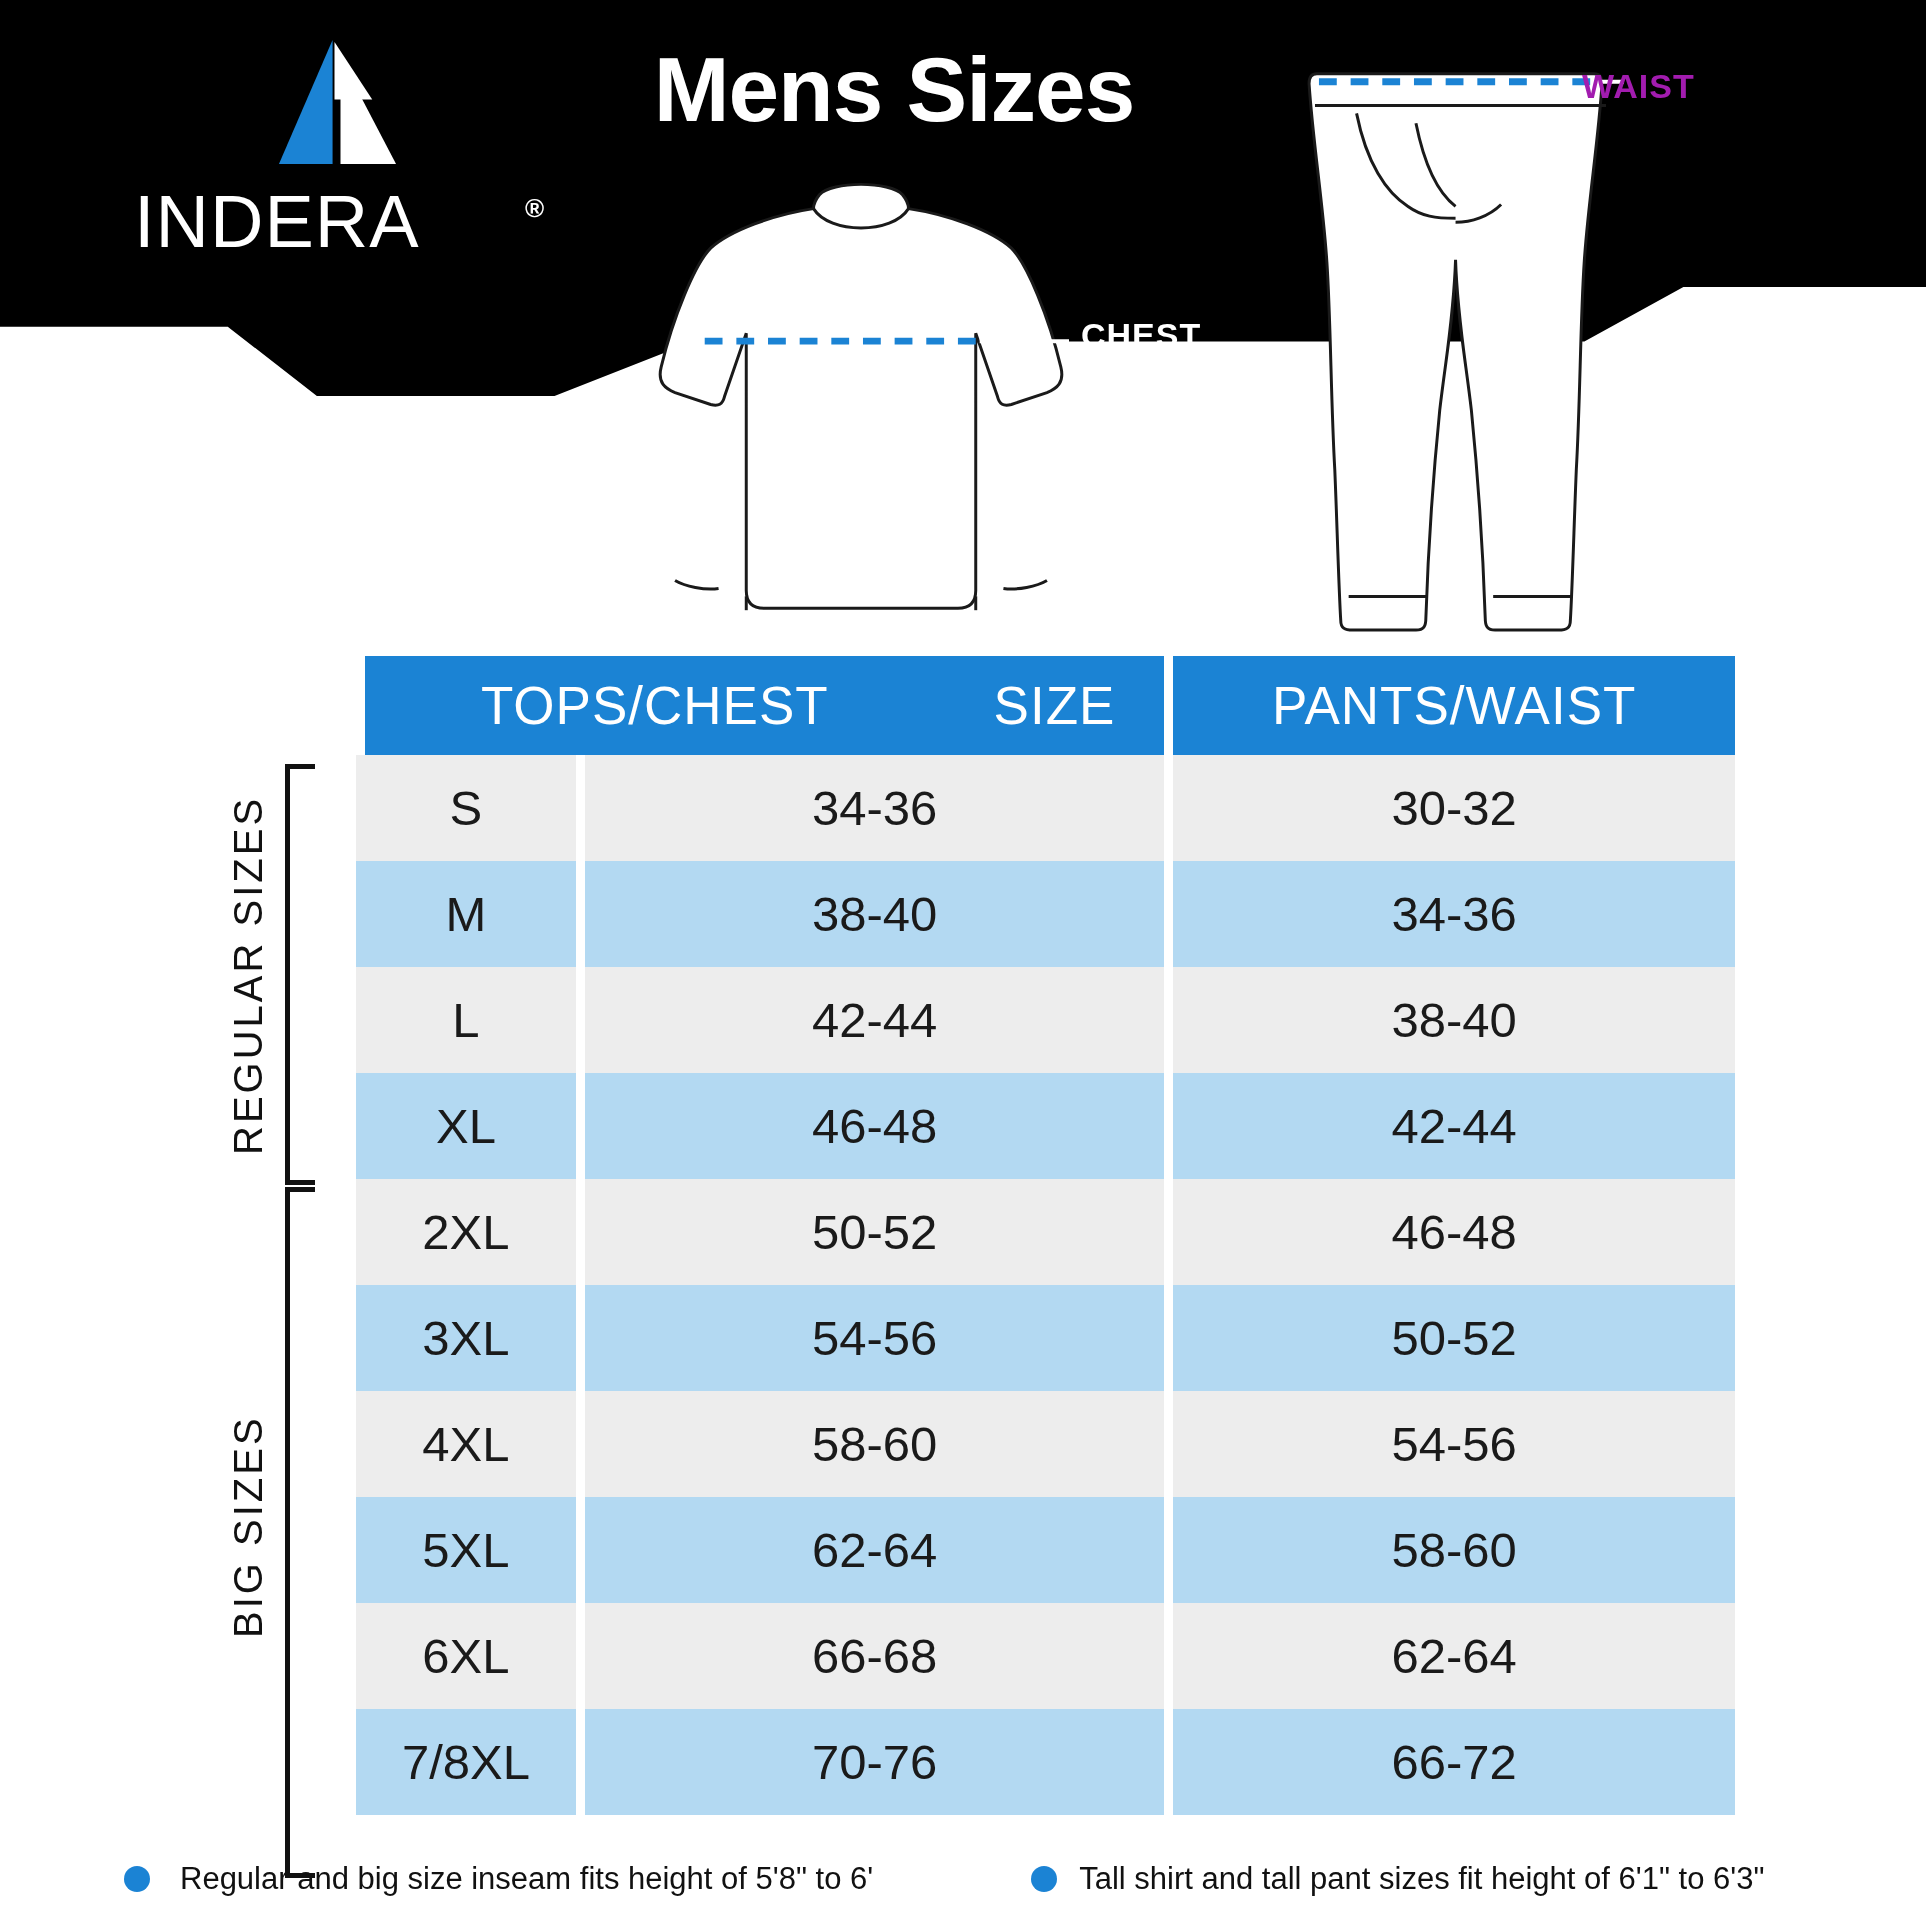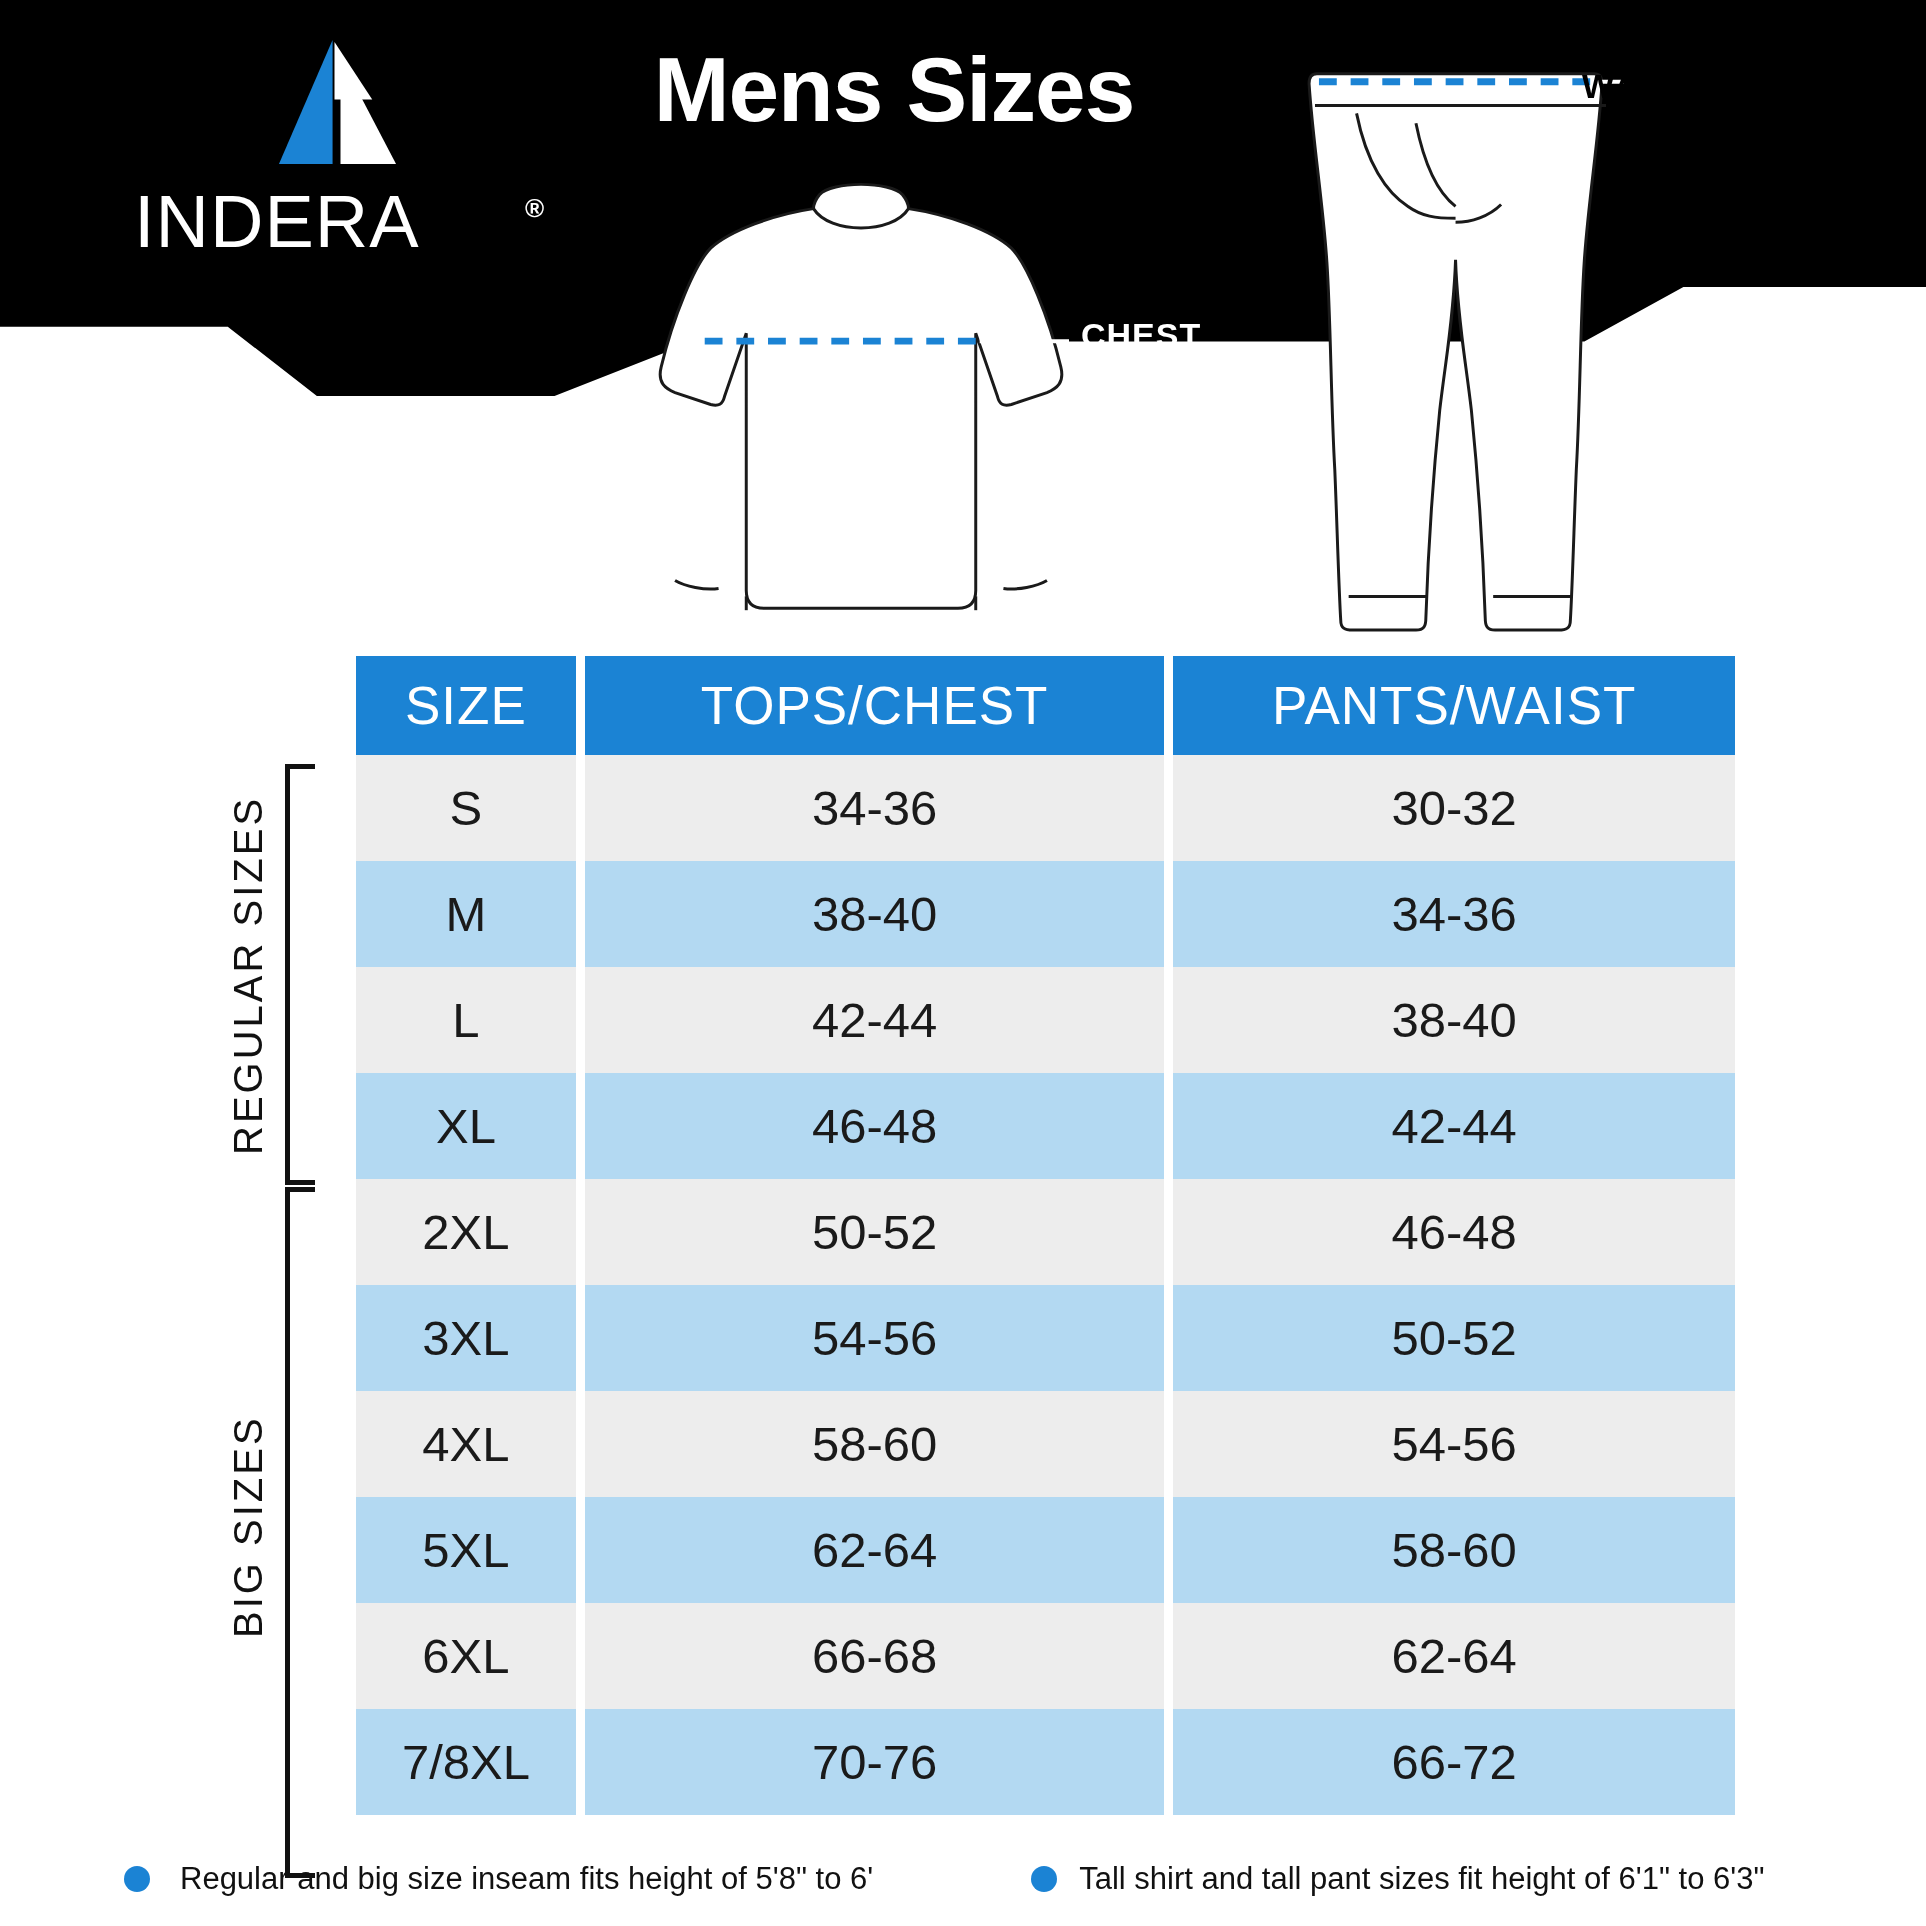--- a/index.html
+++ b/index.html
@@ -43,21 +43,21 @@
 
   
   .shirt-art { position: absolute; left: 653px; top: 173px; width: 416px; height: 455px; }
   .pants-art { position: absolute; left: 1297px; top: 54px; width: 327px; height: 584px; }
 
   .dash-label {
     position: absolute; color: #ffffff; font-size: 34px; font-weight: bold;
     letter-spacing: 1px; white-space: nowrap;
   }
   .chest-label { left: 1081px; top: 316px; color: #ffffff; }
-  .waist-label { left: 1582px; top: 67px; color: #000000; }
+  .waist-label { left: 1582px; top: 67px; color: #a21caf; }
 
   
   .table {
     position: absolute; left: 356px; top: 656px; width: 1379px;
   }
   .row { display: flex; width: 100%; }
   .cell {
     display: flex; align-items: center; justify-content: center;
     font-size: 49px; color: #1a1a1a; height: 106px;
   }
@@ -158,22 +158,22 @@
   </svg>
   <div class="dash-label waist-label">WAIST</div>
 
   <div class="bracket bracket-regular"></div>
   <div class="group-label label-regular">REGULAR SIZES</div>
   <div class="bracket bracket-big"></div>
   <div class="group-label label-big">BIG SIZES</div>
 
   <div class="table">
     <div class="row head">
+      <div class="cell c-tops">TOPS/CHEST</div>
       <div class="cell c-size">SIZE</div>
-      <div class="cell c-tops">TOPS/CHEST</div>
       <div class="cell c-pants">PANTS/WAIST</div>
     </div>
 
     <div class="row light">
       <div class="cell c-size">S</div>
       <div class="cell c-tops">34-36</div>
       <div class="cell c-pants">30-32</div>
     </div>
     <div class="row blue">
       <div class="cell c-size">M</div>

